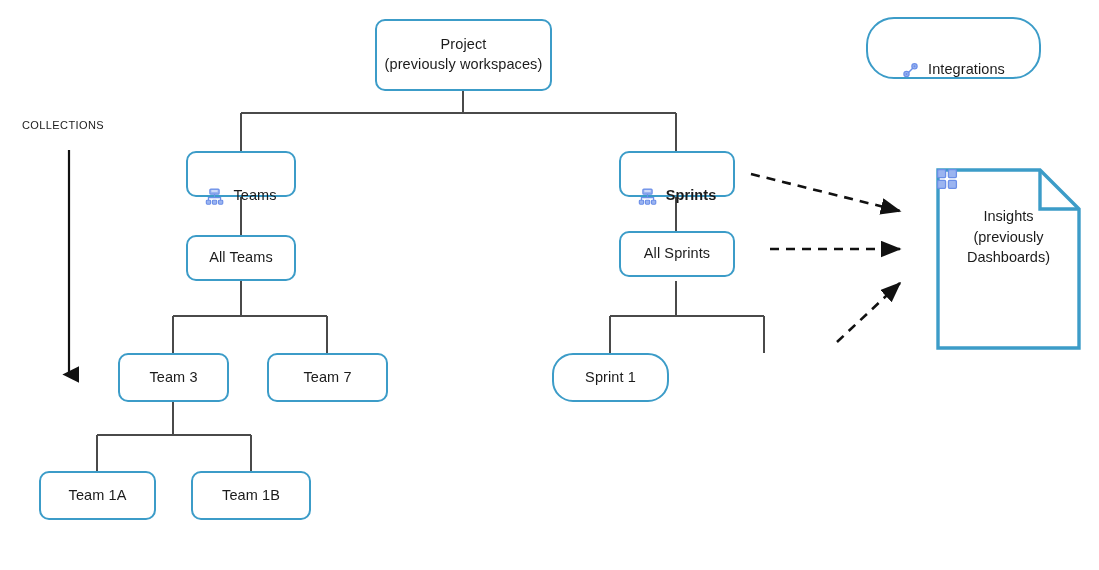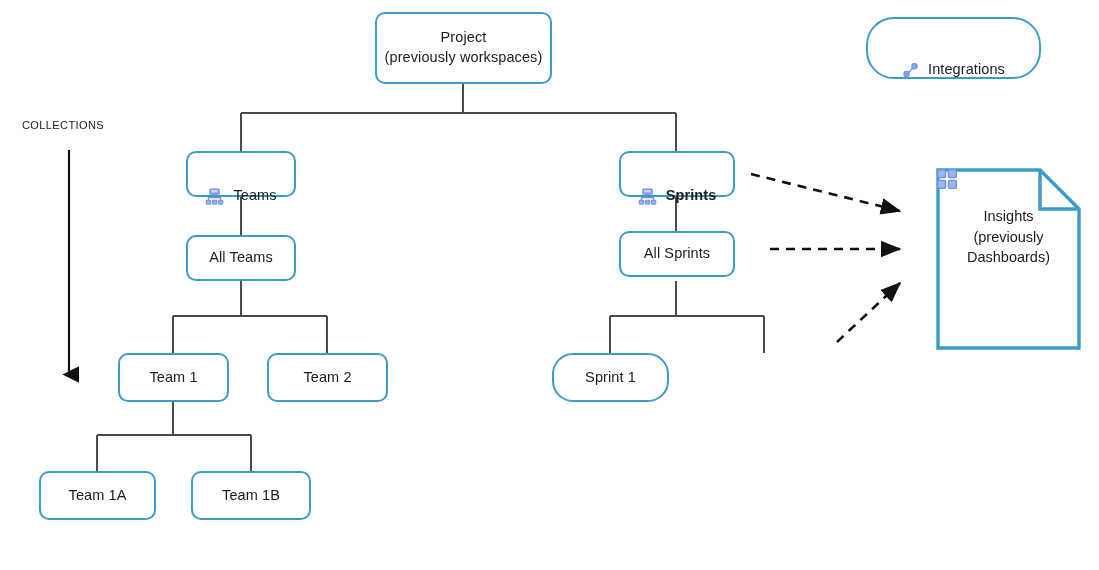--- a/index.html
+++ b/index.html
@@ -160,21 +160,21 @@
 
     <g stroke="#111111" stroke-width="2.6" fill="none" stroke-dasharray="9 7" stroke-linecap="butt">
       <path d="M751,174 L900,211" marker-end="url(#arrowDash)"></path>
       <path d="M770,249 L900,249" marker-end="url(#arrowDash)"></path>
       <path d="M837,342 L900,283" marker-end="url(#arrowDash)"></path>
     </g>
   </svg>
 
   <div id="collections-label">COLLECTIONS</div>
 
-  <div class="node" id="node-project" style="left:375px; top:12px; width:177px; height:72px;border-radius:10px;">
+  <div class="node" id="node-project" style="left:375px; top:19px; width:177px; height:72px;border-radius:10px;">
     <span class="label">Project
 (previously workspaces)</span>
   </div>
 
   <div class="node pill" id="node-integrations" style="left:866px; top:17px; width:175px; height:62px;">
     <span class="withicon">
       <span class="icon">
         <svg width="17" height="17" viewBox="0 0 20 20">
           <g fill="none" stroke="#6C8FE8" stroke-width="1.7" stroke-linecap="round">
             <path d="M7.4 12.6 L12.6 7.4"></path>
@@ -233,25 +233,25 @@
 
   <div class="node" id="node-all-teams" style="left:186px; top:235px; width:110px; height:46px;">
     <span class="label">All Teams</span>
   </div>
 
   <div class="node" id="node-all-sprints" style="left:619px; top:231px; width:116px; height:46px;">
     <span class="label">All Sprints</span>
   </div>
 
   <div class="node" id="node-team-1" style="left:118px; top:353px; width:111px; height:49px;">
-    <span class="label">Team 1</span>
+    <span class="label">Team 3</span>
   </div>
 
   <div class="node" id="node-team-2" style="left:267px; top:353px; width:121px; height:49px;">
-    <span class="label">Team 2</span>
+    <span class="label">Team 7</span>
   </div>
 
   <div class="node" id="node-team-1a" style="left:39px; top:471px; width:117px; height:49px;">
     <span class="label">Team 1A</span>
   </div>
 
   <div class="node" id="node-team-1b" style="left:191px; top:471px; width:120px; height:49px;">
     <span class="label">Team 1B</span>
   </div>
 

